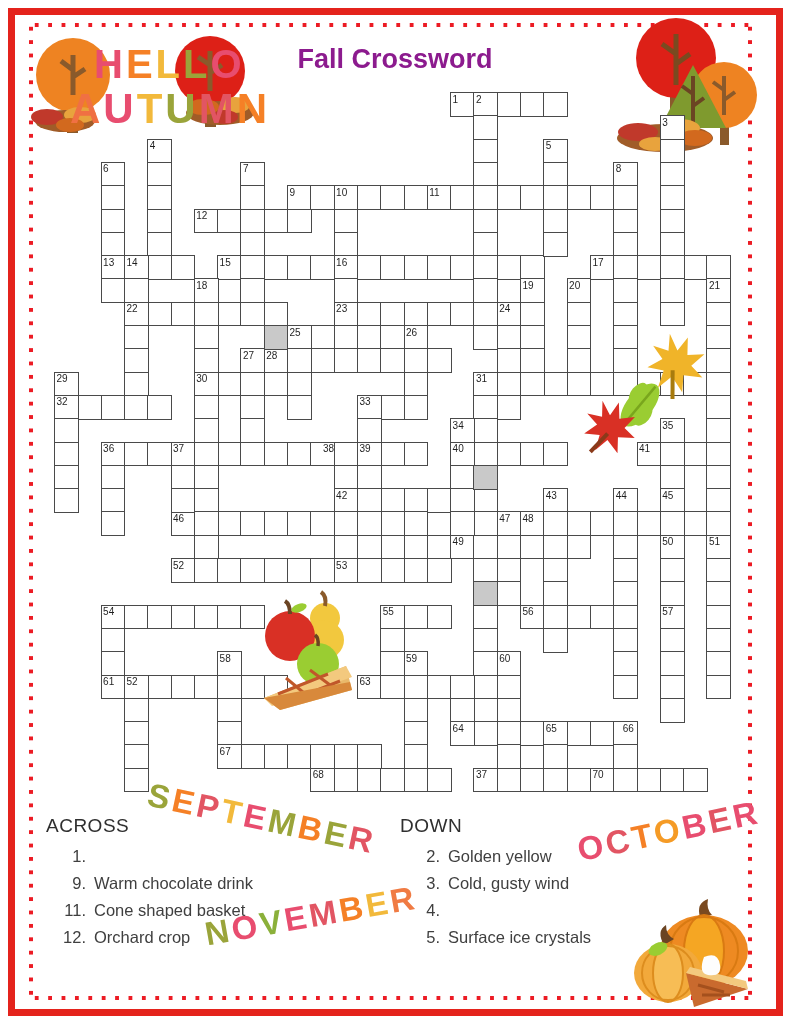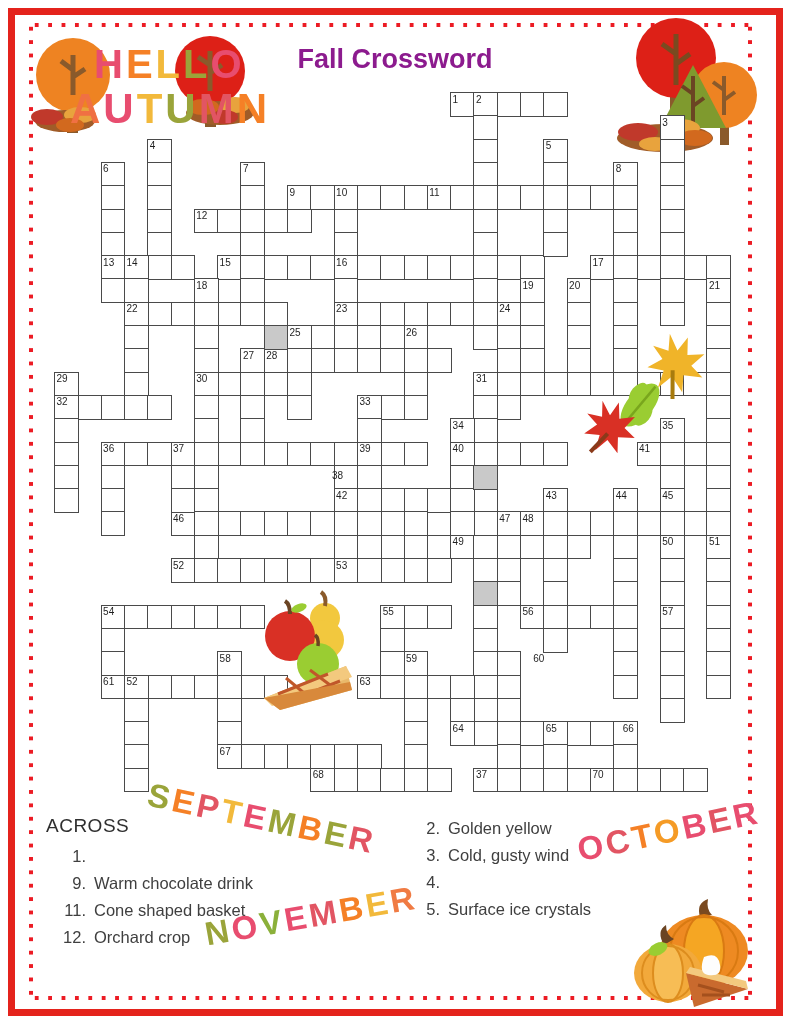--- a/index.html
+++ b/index.html
@@ -593,21 +593,21 @@
       <div class="gnum" style="left: 266.2px; top: 350.8px;">28</div>
       <div class="gnum" style="left: 56.5px; top: 374.1px;">29</div>
       <div class="gnum" style="left: 196.3px; top: 374.1px;">30</div>
       <div class="gnum" style="left: 475.9px; top: 374.1px;">31</div>
       <div class="gnum" style="left: 56.5px; top: 397.4px;">32</div>
       <div class="gnum" style="left: 359.4px; top: 397.4px;">33</div>
       <div class="gnum" style="left: 452.6px; top: 420.7px;">34</div>
       <div class="gnum" style="left: 662.3px; top: 420.7px;">35</div>
       <div class="gnum" style="left: 103.1px; top: 444px;">36</div>
       <div class="gnum" style="left: 173px; top: 444px;">37</div>
-      <div class="gnum" style="left: 332px; top: 444px; margin-top: 27px;">38</div>
+      <div class="gnum" style="left: 323px; top: 444px;">38</div>
       <div class="gnum" style="left: 359.4px; top: 444px;">39</div>
       <div class="gnum" style="left: 452.6px; top: 444px;">40</div>
       <div class="gnum" style="left: 639px; top: 444px;">41</div>
       <div class="gnum" style="left: 336.1px; top: 490.6px;">42</div>
       <div class="gnum" style="left: 545.8px; top: 490.6px;">43</div>
       <div class="gnum" style="left: 615.7px; top: 490.6px;">44</div>
       <div class="gnum" style="left: 662.3px; top: 490.6px;">45</div>
       <div class="gnum" style="left: 173px; top: 513.9px;">46</div>
       <div class="gnum" style="left: 499.2px; top: 513.9px;">47</div>
       <div class="gnum" style="left: 522.5px; top: 513.9px;">48</div>
@@ -615,21 +615,21 @@
       <div class="gnum" style="left: 662.3px; top: 537.2px;">50</div>
       <div class="gnum" style="left: 708.9px; top: 537.2px;">51</div>
       <div class="gnum" style="left: 173px; top: 560.5px;">52</div>
       <div class="gnum" style="left: 336.1px; top: 560.5px;">53</div>
       <div class="gnum" style="left: 103.1px; top: 607.1px;">54</div>
       <div class="gnum" style="left: 382.7px; top: 607.1px;">55</div>
       <div class="gnum" style="left: 522.5px; top: 607.1px;">56</div>
       <div class="gnum" style="left: 662.3px; top: 607.1px;">57</div>
       <div class="gnum" style="left: 219.6px; top: 653.7px;">58</div>
       <div class="gnum" style="left: 406px; top: 653.7px;">59</div>
-      <div class="gnum" style="left: 499.2px; top: 653.7px; padding-left: 34px;">60</div>
+      <div class="gnum" style="left: 499.2px; top: 653.7px;">60</div>
       <div class="gnum" style="left: 103.1px; top: 677px;">61</div>
       <div class="gnum" style="left: 126.4px; top: 677px;">52</div>
       <div class="gnum" style="left: 359.4px; top: 677px;">63</div>
       <div class="gnum" style="left: 452.6px; top: 723.6px;">64</div>
       <div class="gnum" style="left: 545.8px; top: 723.6px;">65</div>
       <div class="gnum" style="left: 615.7px; top: 723.6px; padding-left: 7px;">66</div>
       <div class="gnum" style="left: 219.6px; top: 746.9px;">67</div>
       <div class="gnum" style="left: 312.8px; top: 770.2px;">68</div>
       <div class="gnum" style="left: 475.9px; top: 770.2px;">37</div>
       <div class="gnum" style="left: 592.4px; top: 770.2px;">70</div>
@@ -707,20 +707,21 @@
           <div class="clue-num">11.</div>
           <div class="clue-text">Cone shaped basket</div>
         </div>
         <div class="clue-row">
           <div class="clue-num">12.</div>
           <div class="clue-text">Orchard crop</div>
         </div>
       </div>
   </div>
   <div class="clues clues-down">
+    <div class="clues-header">DOWN</div>
     <div id="down-list">
         <div class="clue-row">
           <div class="clue-num">2.</div>
           <div class="clue-text">Golden yellow</div>
         </div>
         <div class="clue-row">
           <div class="clue-num">3.</div>
           <div class="clue-text">Cold, gusty wind</div>
         </div>
         <div class="clue-row">

